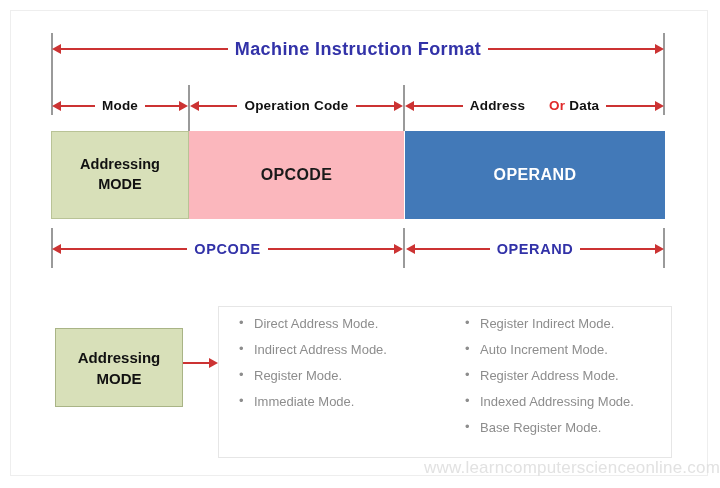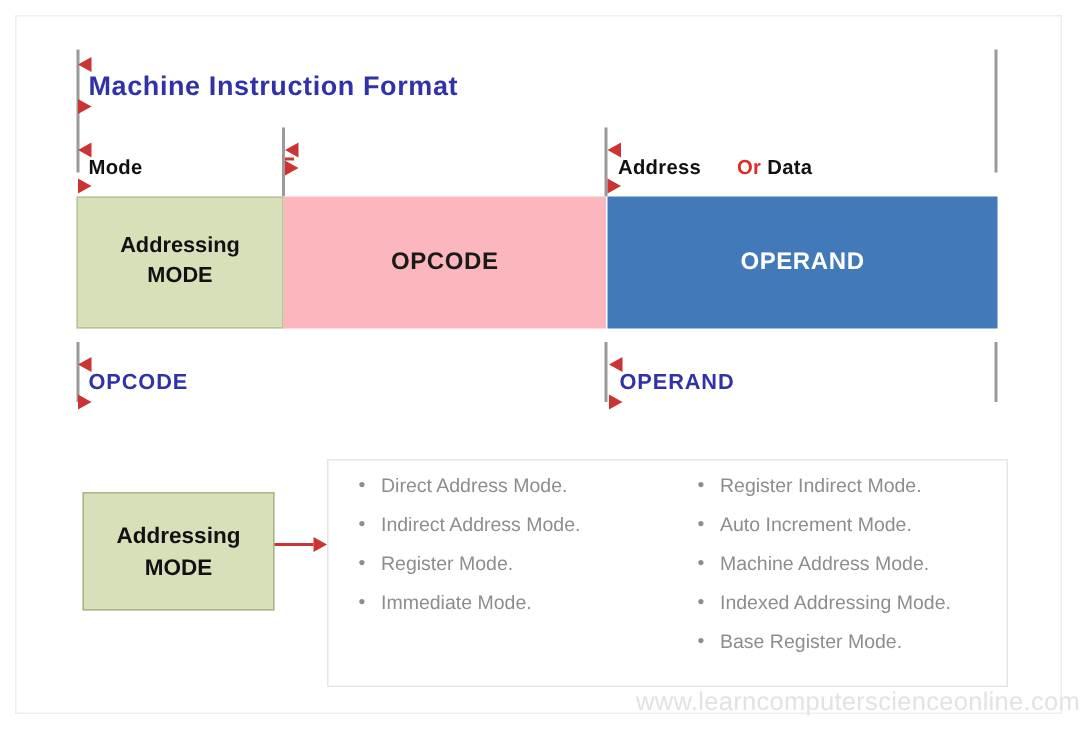--- a/index.html
+++ b/index.html
@@ -34,23 +34,22 @@
   .guide {
     position: absolute;
     width: 2px;
     background: #9a9a9a;
   }
 
   
   .arrow-row {
     position: absolute;
     display: flex;
-    align-items: flex-start;
+    align-items: center;
     height: 22px;
-    flex-direction: column;
   }
   .line {
     height: 2px;
     background: #cc3333;
     flex: 1 1 auto;
     min-width: 6px;
   }
   .head-l, .head-r {
     width: 0;
     height: 0;
@@ -214,20 +213,21 @@
     <div class="head-l"></div>
     <div class="line"></div>
     <div class="arrow-label lbl-black">Mode</div>
     <div class="line"></div>
     <div class="head-r"></div>
   </div>
 
   <div class="arrow-row" style="left:190px; top:95px; width:213px;">
     <div class="head-l"></div>
     <div class="line"></div>
+    <div class="arrow-label lbl-black">Operation  Code</div>
     <div class="line"></div>
     <div class="head-r"></div>
   </div>
 
   <div class="arrow-row" style="left:405px; top:95px; width:259px;">
     <div class="head-l"></div>
     <div class="line"></div>
     <div class="arrow-label lbl-black">
       <span>Address</span>
       <span class="lbl-red-word">Or</span>
@@ -286,21 +286,21 @@
         <li>Direct  Address Mode.</li>
         <li>Indirect Address Mode.</li>
         <li>Register Mode.</li>
         <li>Immediate Mode.</li>
       </ul>
     </div>
     <div class="modes-col">
       <ul>
         <li>Register Indirect Mode.</li>
         <li>Auto Increment Mode.</li>
-        <li>Machine Address Mode.</li>
+        <li>Register Address Mode.</li>
         <li>Indexed Addressing Mode.</li>
         <li>Base Register Mode.</li>
       </ul>
     </div>
   </div>
 
   <div class="watermark" style="top:458px;">www.learncomputerscienceonline.com</div>
 
 </div>
 

